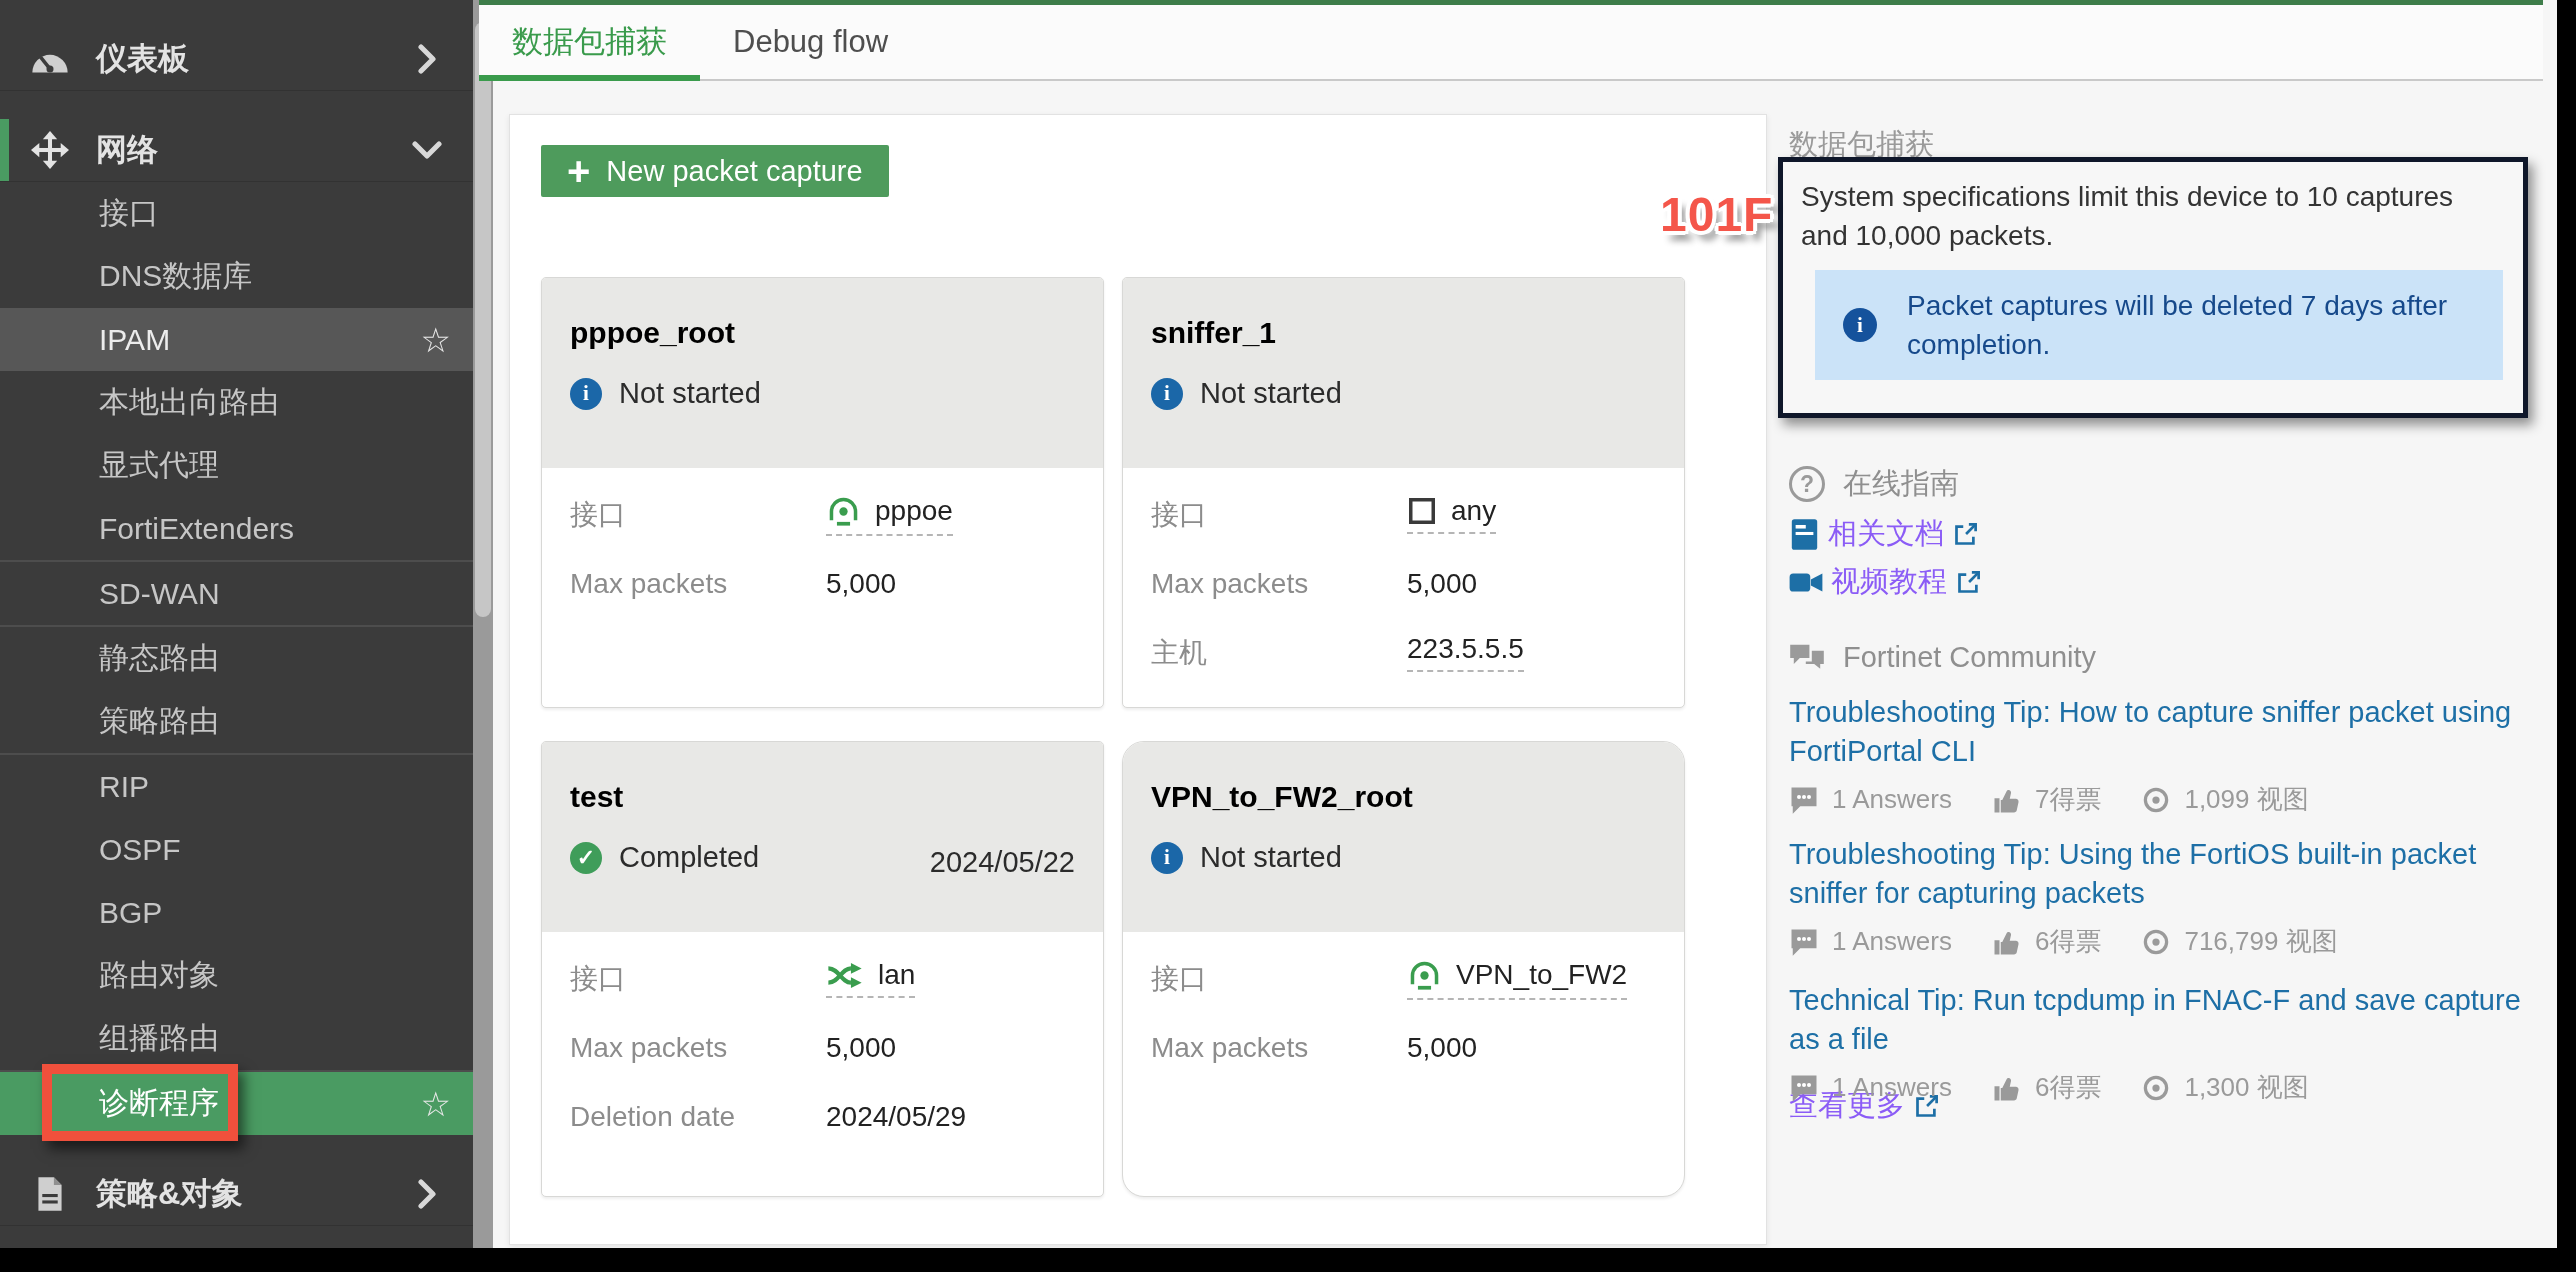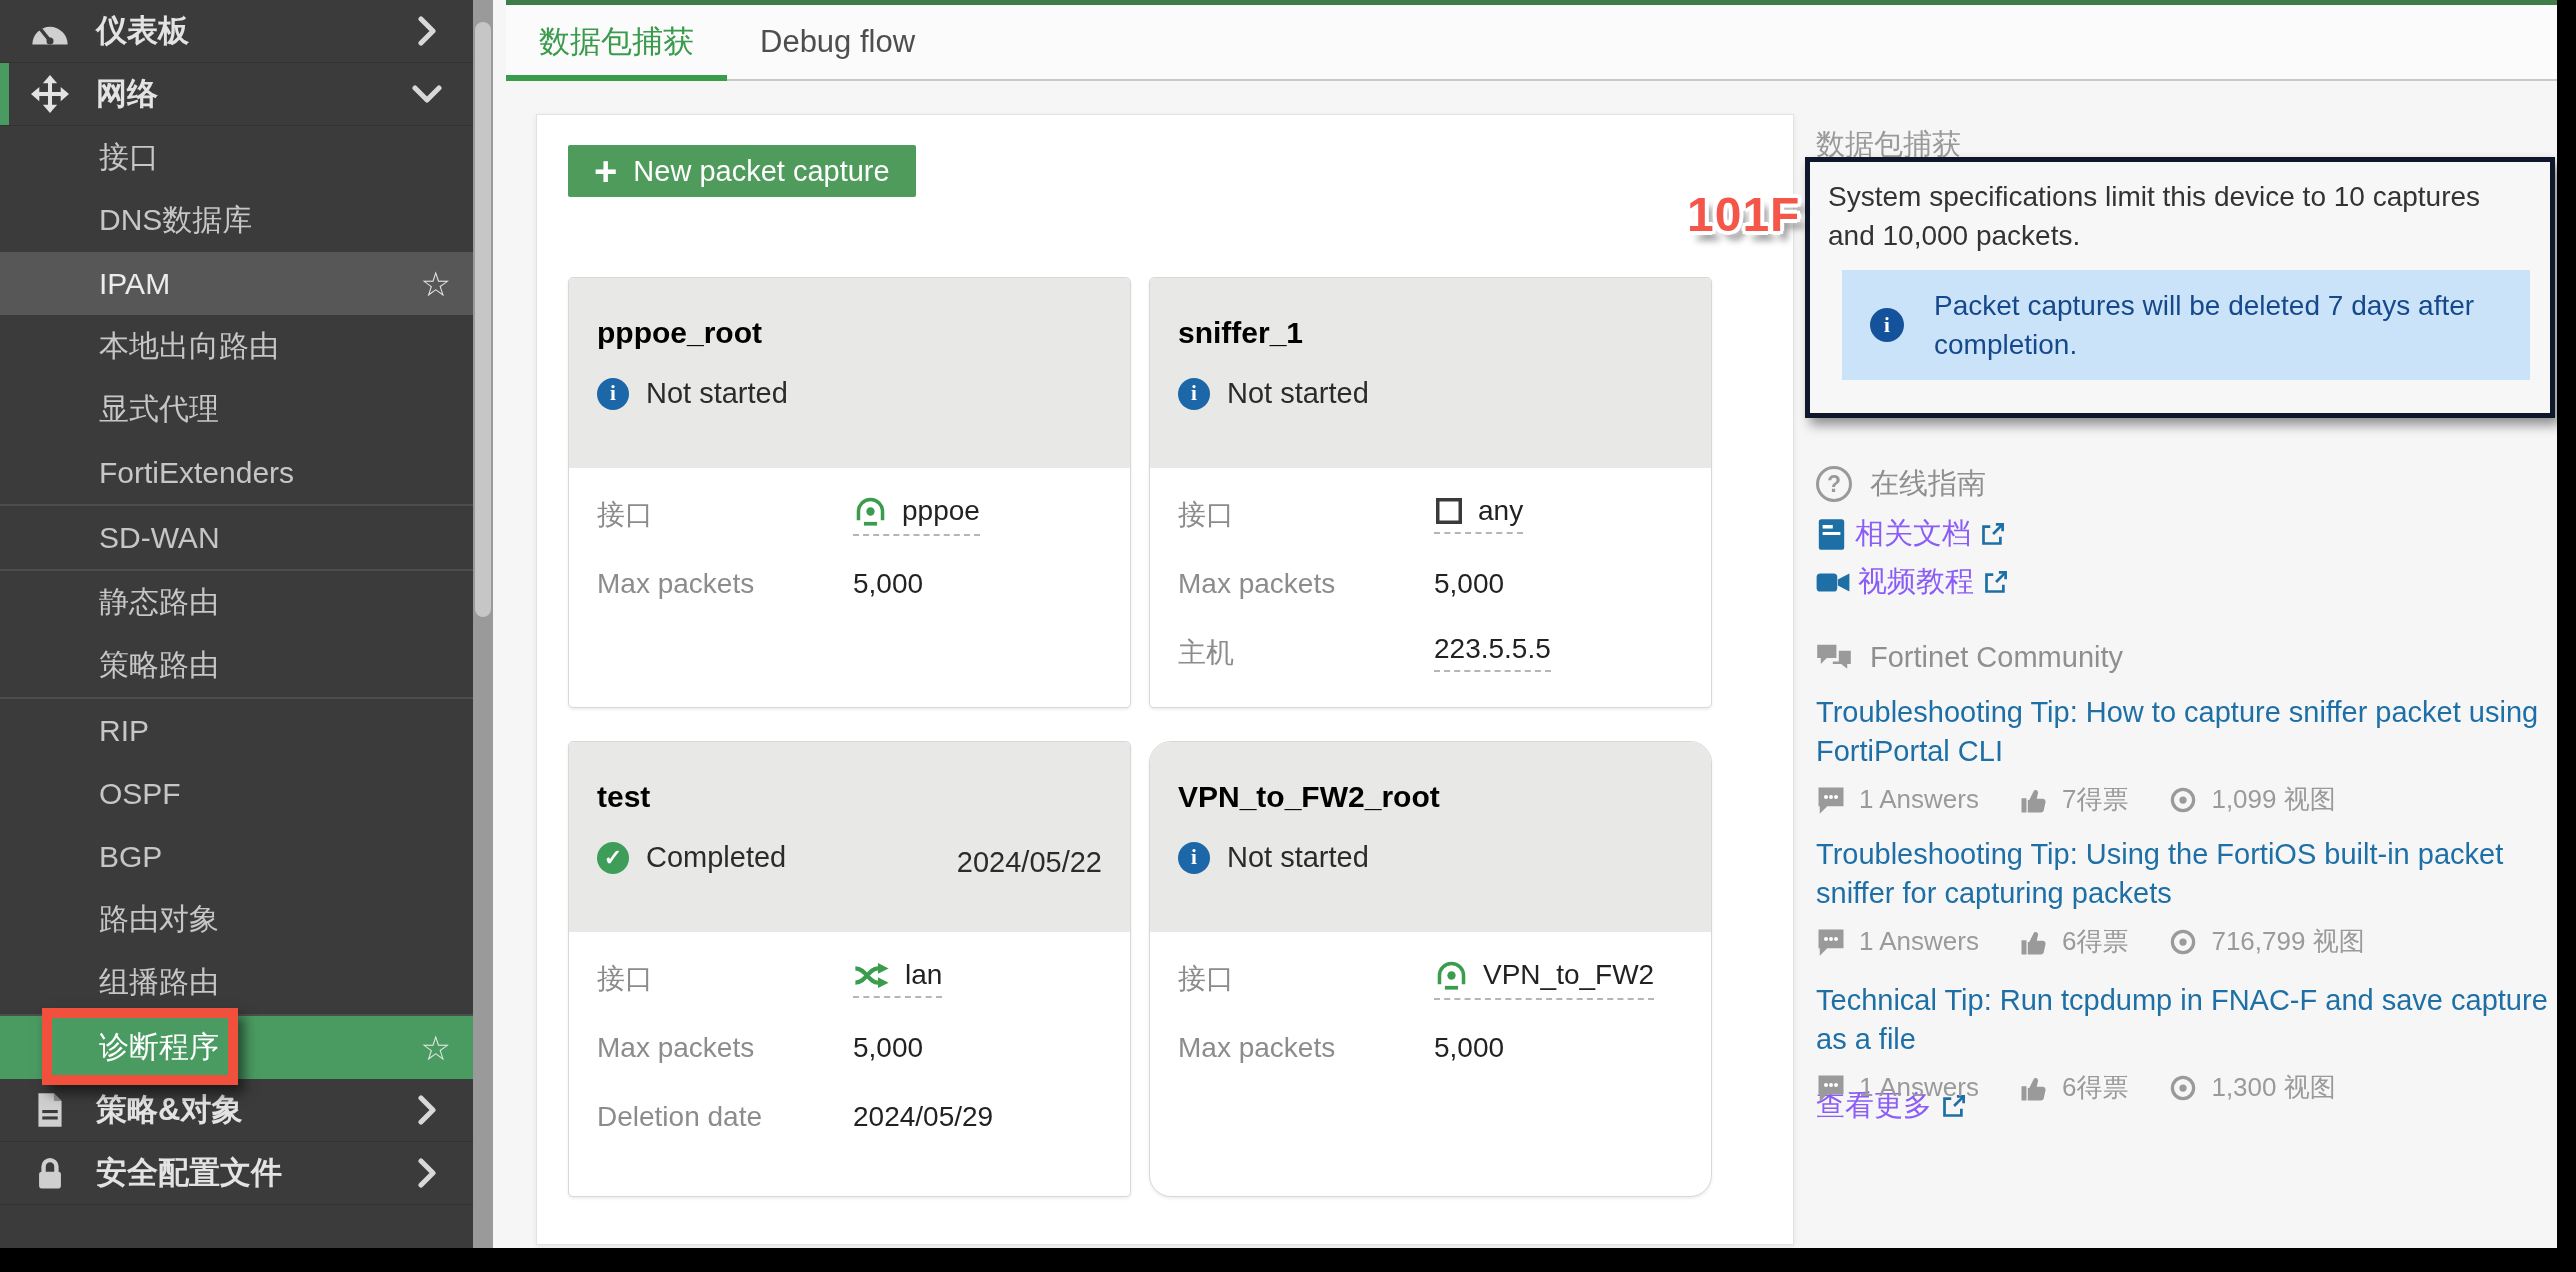--- a/index.html
+++ b/index.html
@@ -4,37 +4,37 @@
 <style>
   * { box-sizing: border-box; margin: 0; padding: 0; }
   html,body { width:2576px; height:1272px; }
   body { background:#000; font-family:"Liberation Sans", sans-serif; position:relative; overflow:hidden; }
   .window { position:absolute; left:0; top:0; width:2557px; height:1248px; background:#f6f6f6; overflow:hidden; }
 
   
   .sidebar { position:absolute; left:0; top:0; width:493px; height:100%; background:#3b3b3b; overflow:hidden; }
   #sidebar-menu { position:absolute; left:0; top:0; width:473px; }
   .top-row { height:63px; display:flex; align-items:center; padding:0 26px 0 30px; gap:26px;
-             color:#e3e3e3; font-size:31px; font-weight:bold; position:relative; border-bottom:1px solid #323232; cursor:pointer; }
+             color:#e3e3e3; font-size:31px; font-weight:bold; position:relative; border-bottom:1px solid #323232; cursor:pointer;margin-top:28px; }
   .top-row .icon { width:40px; display:flex; justify-content:center; }
   .top-row.active::before { content:''; position:absolute; left:0; top:0; bottom:0; width:9px; background:#4a9b62; }
   .chev { margin-left:auto; display:flex; }
   .sub-item { height:63px; display:flex; align-items:center; padding:0 22px 0 99px;
               font-size:30px; color:#c6c6c6; position:relative; cursor:pointer; }
   .sub-item.hl { background:#575757; color:#ececec; }
   .sub-item.sel { background:#4a9b62; color:#fff; }
   .sep { height:2px; background:#4d4d4d; }
   .star { margin-left:auto; font-size:34px; color:#e8e8e8; line-height:1; cursor:pointer; }
   .red-frame { position:absolute; left:42px; top:-8px; width:196px; height:77px;
                border:10px solid #f0503c; box-shadow:6px 8px 12px rgba(0,0,0,.55); z-index:6; pointer-events:none; }
   .scroll-track { position:absolute; right:0; top:0; width:20px; height:100%; background:#9a9a9a; }
   .scroll-thumb { position:absolute; left:2px; top:22px; width:16px; height:595px; border-radius:8px; background:#c6c6c6; }
 
   
-  .main { position:absolute; left:506px; top:0; width:2064px; height:1248px; }
+  .main { position:absolute; left:479px; top:0; width:2064px; height:1248px; }
   .topline { position:absolute; left:0; top:0; right:0; height:5px; background:#3e7d4a; }
   .tabbar { position:absolute; left:0; top:5px; right:0; height:76px; background:#fbfbfb;
             border-bottom:2px solid #c9c9c9; display:flex; align-items:stretch; }
   .tab { display:flex; align-items:center; padding:0 33px; font-size:31px; color:#4e4e4e; position:relative; cursor:pointer; }
   .tab.active { color:#3a9b4c; }
   .tab.active::after { content:''; position:absolute; left:0; right:0; bottom:-2px; height:6px; background:#3a9b4c; }
 
   .panel { position:absolute; left:30px; top:114px; width:1258px; height:1131px; background:#fff;
            border:1px solid #e2e2e2; box-shadow:0 2px 6px rgba(0,0,0,.08); }
   .new-btn { position:absolute; left:31px; top:30px; height:52px; background:#4e9b5c; color:#fff;

